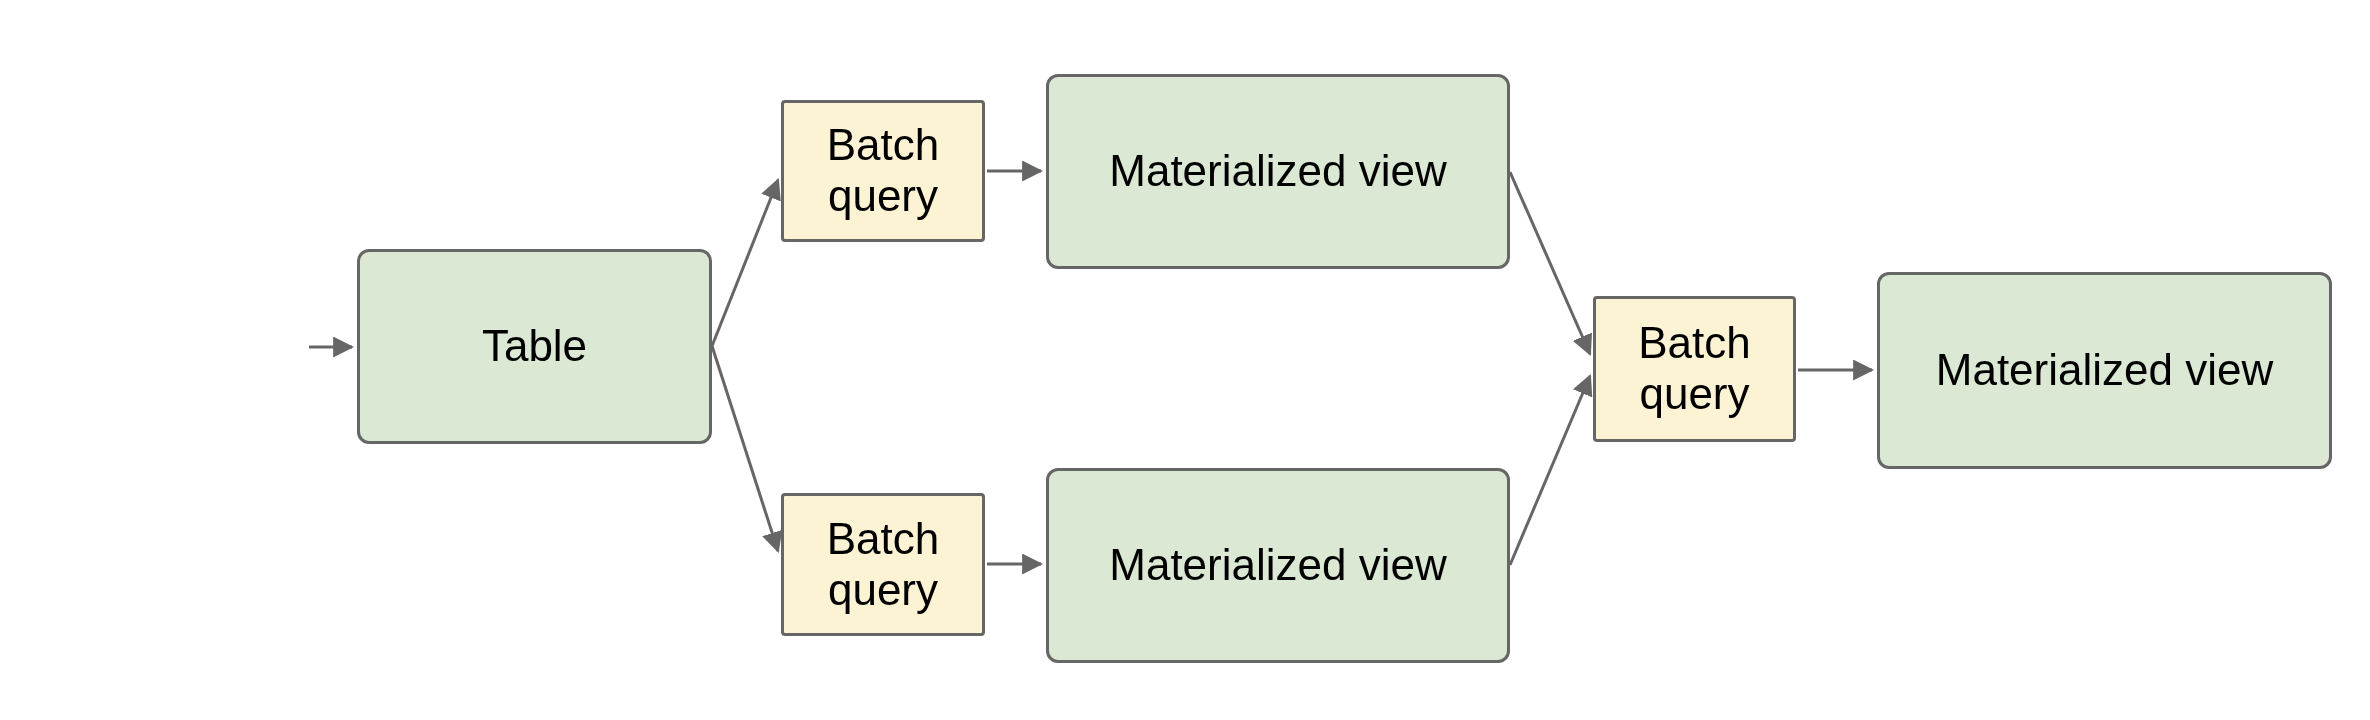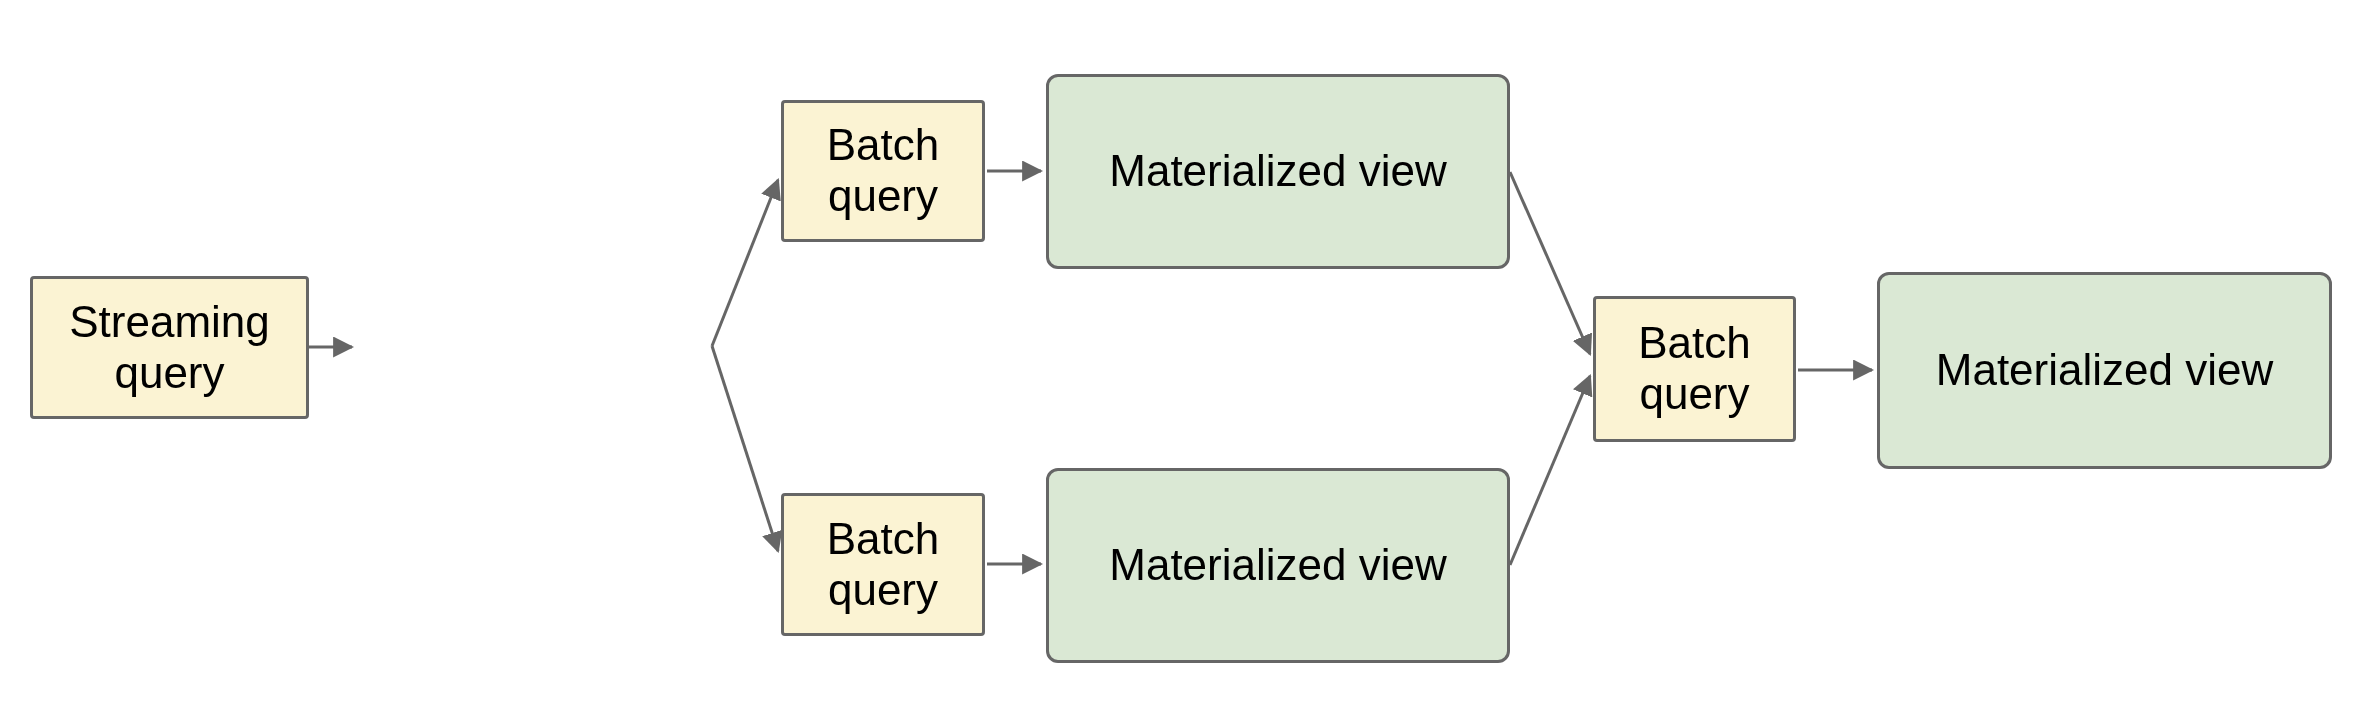--- a/index.html
+++ b/index.html
@@ -56,24 +56,24 @@
     <line x1="309" y1="347" x2="352" y2="347" marker-end="url(#ah)"></line>
     <line x1="712" y1="346" x2="778" y2="180" marker-end="url(#ah)"></line>
     <line x1="712" y1="346" x2="778" y2="551" marker-end="url(#ah)"></line>
     <line x1="987" y1="171" x2="1041" y2="171" marker-end="url(#ah)"></line>
     <line x1="987" y1="564" x2="1041" y2="564" marker-end="url(#ah)"></line>
     <line x1="1510" y1="172" x2="1590" y2="354" marker-end="url(#ah)"></line>
     <line x1="1510" y1="565" x2="1590" y2="376" marker-end="url(#ah)"></line>
     <line x1="1798" y1="370" x2="1872" y2="370" marker-end="url(#ah)"></line>
   </svg>
 
-  <div class="node query" style="left:30px;top:276px;width:279px;height:143px;">
-    <span>Streaming query</span>
+
+  <div class="node view" style="left:357px;top:249px;width:355px;height:195px;">
+    <span>Table</span>
   </div>
-
 
   <div class="node query" style="left:781px;top:100px;width:204px;height:142px;">
     <span>Batch query</span>
   </div>
 
   <div class="node view" style="left:1046px;top:74px;width:464px;height:195px;">
     <span>Materialized view</span>
   </div>
 
   <div class="node query" style="left:781px;top:493px;width:204px;height:143px;">

